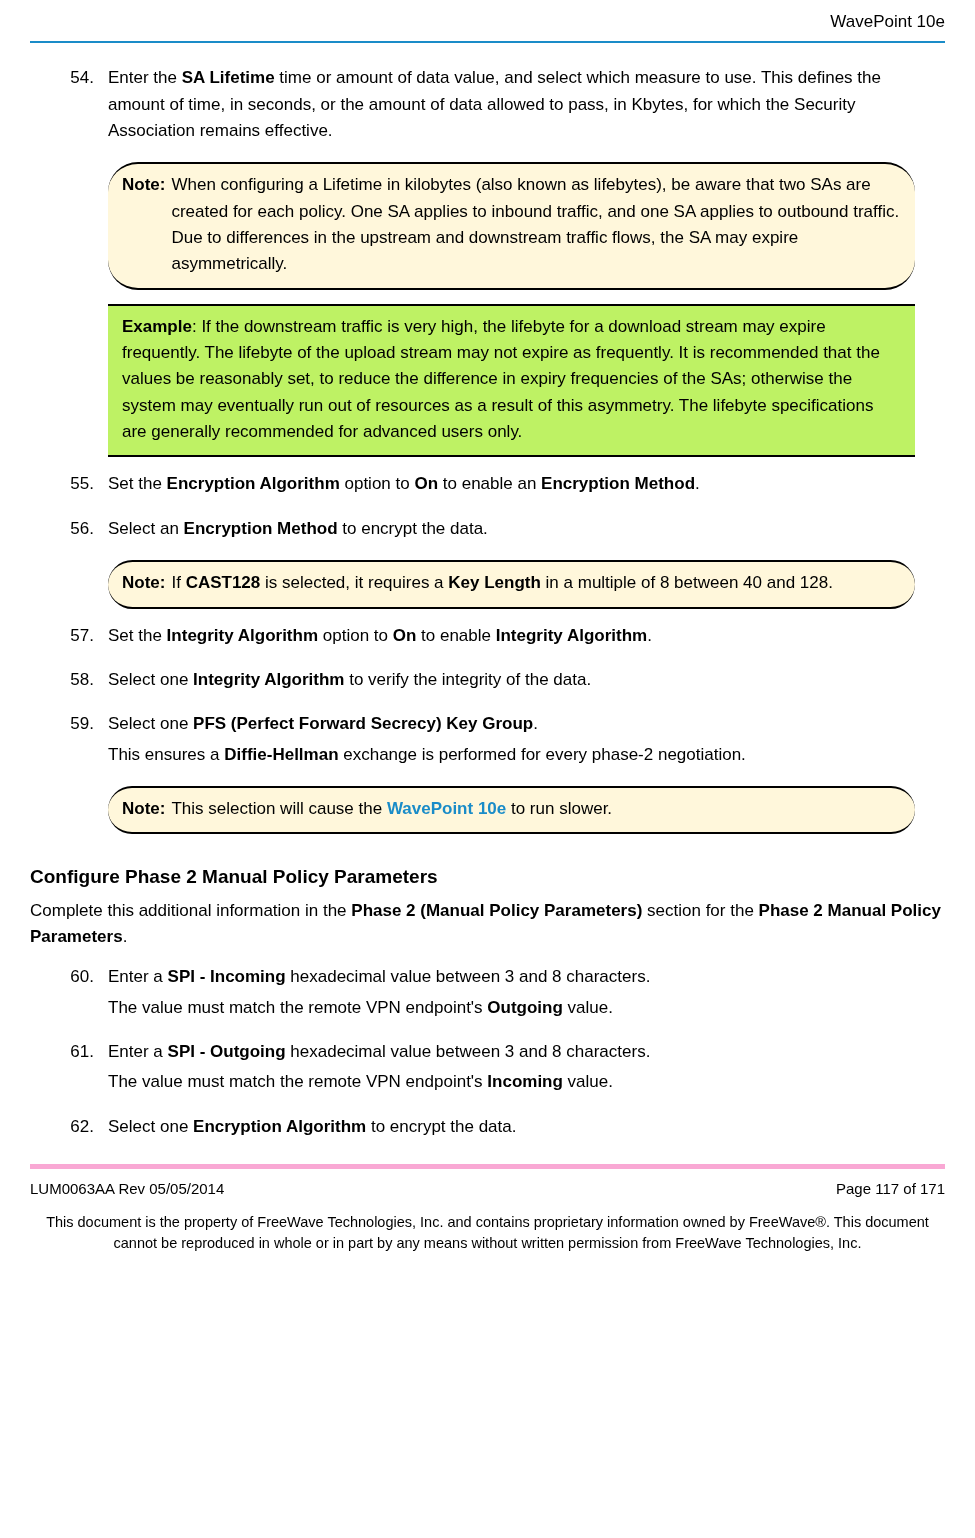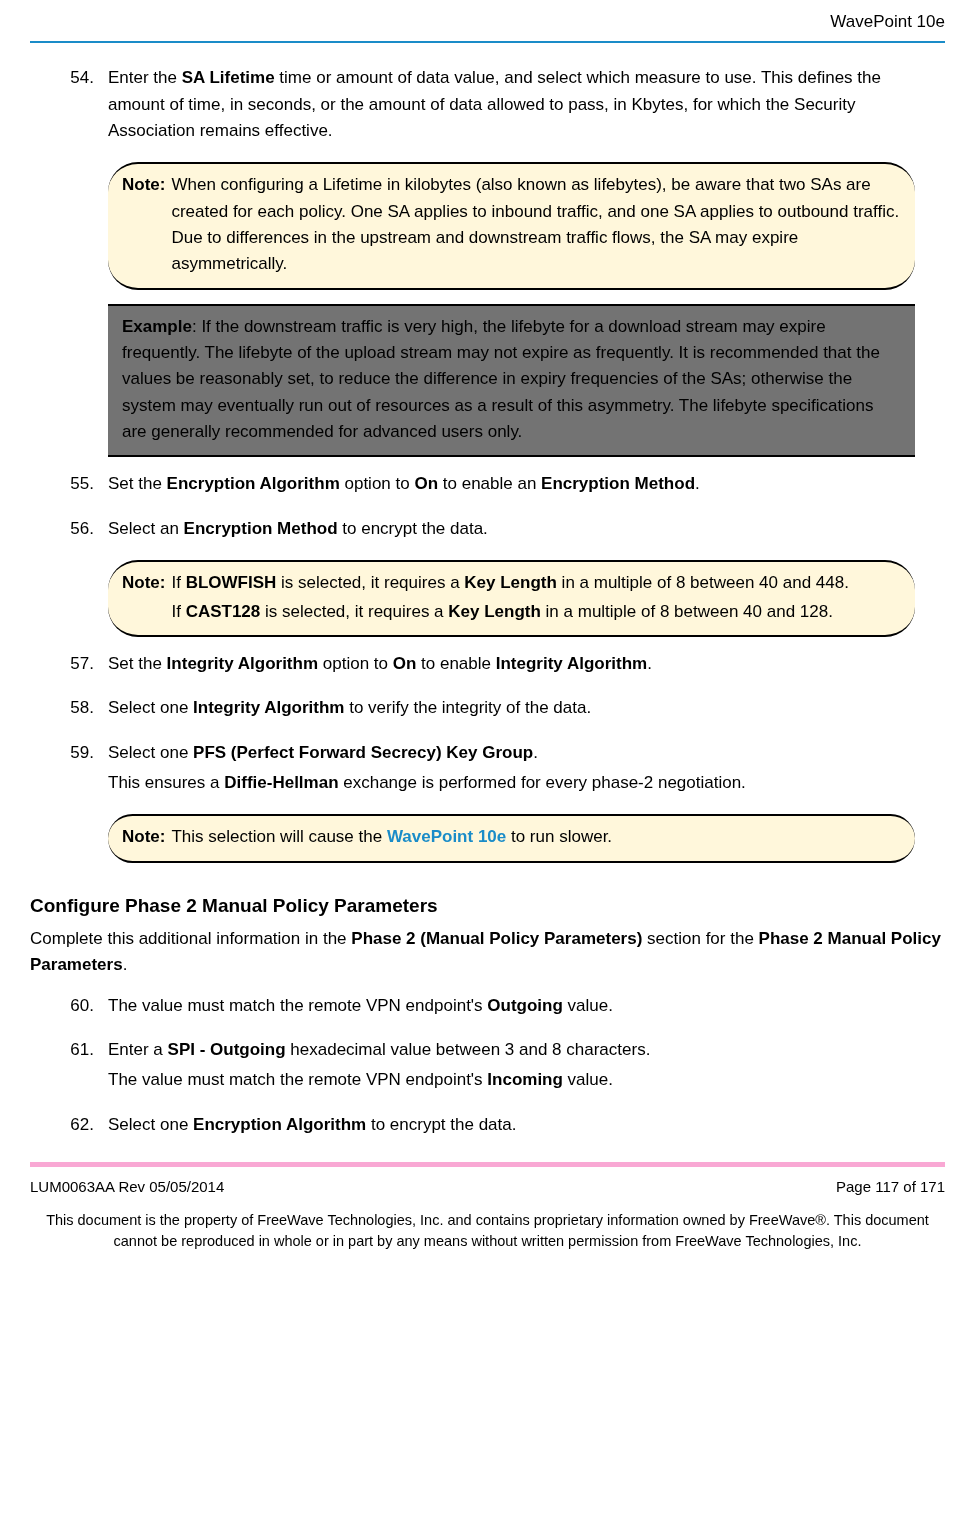--- a/index.html
+++ b/index.html
@@ -44,21 +44,21 @@
   }
   .list-body p { margin-bottom: 4px; }
   .bold { font-weight: bold; }
   .callout {
     margin: 8px 0 14px 48px;
     border-top: 2px solid #000;
     border-bottom: 2px solid #000;
     padding: 8px 14px;
   }
   .callout.note { background: #fff7db; border-radius: 30px; }
-  .callout.example { background: #737373; }
+  .callout.example { background: #bef264; }
   .callout-inner {
     display: flex;
   }
   .callout-label {
     font-weight: bold;
     padding-right: 6px;
     flex-shrink: 0;
   }
   .callout-text { flex: 1; }
   .callout-block p { margin-bottom: 2px; }
@@ -127,21 +127,20 @@
         <div class="list-item">
           <div class="list-num">56.</div>
           <div class="list-body">
             <p><span>Select an </span><span class="bold">Encryption Method</span><span> to encrypt the data.</span></p>
           </div>
         </div>
         <div class="callout note">
           <div class="callout-inner">
             <div class="callout-label">Note:</div>
             <div class="callout-text callout-block">
-              <p><span>If </span><span class="bold">BLOWFISH</span><span> is selected, it requires a </span><span class="bold">Key Length</span><span> in a multiple of 8 between 40 and 448.</span></p>
               <p><span>If </span><span class="bold">CAST128</span><span> is selected, it requires a </span><span class="bold">Key Length</span><span> in a multiple of 8 between 40 and 128.</span></p>
             </div>
           </div>
         </div>
         <div class="list-item">
           <div class="list-num">57.</div>
           <div class="list-body">
             <p><span>Set the </span><span class="bold">Integrity Algorithm</span><span> option to </span><span class="bold">On</span><span> to enable </span><span class="bold">Integrity Algorithm</span><span>.</span></p>
           </div>
         </div>
@@ -170,20 +169,21 @@
   </div>
 
   <div>
     <div class="section-heading">Configure Phase 2 Manual Policy Parameters</div>
     <p class="section-intro" id="s2intro"><span>Complete this additional information in the </span><span class="bold">Phase 2 (Manual Policy Parameters)</span><span> section for the </span><span class="bold">Phase 2 Manual Policy Parameters</span><span>.</span></p>
     <div class="content" style="padding-left:30px; padding-right:30px;">
       <div id="list2">
           <div class="list-item">
             <div class="list-num">60.</div>
             <div class="list-body">
+              <p><span>Enter a </span><span class="bold">SPI - Incoming</span><span> hexadecimal value between 3 and 8 characters.</span></p>
               <p><span>The value must match the remote VPN endpoint's </span><span class="bold">Outgoing</span><span> value.</span></p>
             </div>
           </div>
           <div class="list-item">
             <div class="list-num">61.</div>
             <div class="list-body">
               <p><span>Enter a </span><span class="bold">SPI - Outgoing</span><span> hexadecimal value between 3 and 8 characters.</span></p>
               <p><span>The value must match the remote VPN endpoint's </span><span class="bold">Incoming</span><span> value.</span></p>
             </div>
           </div>

